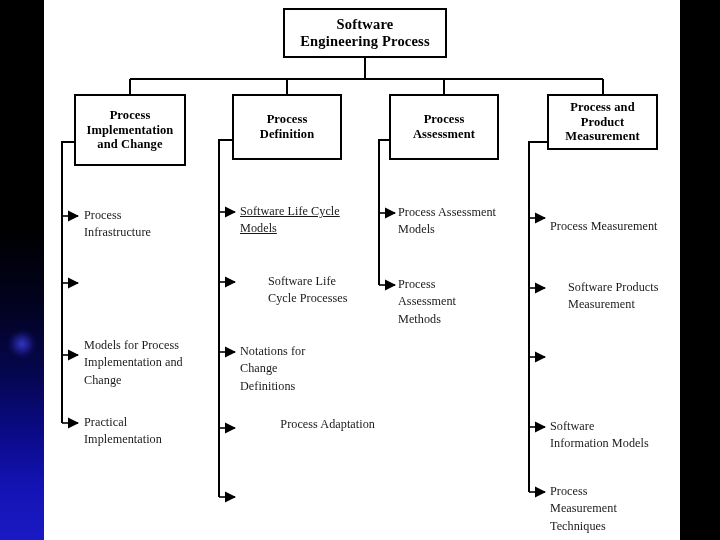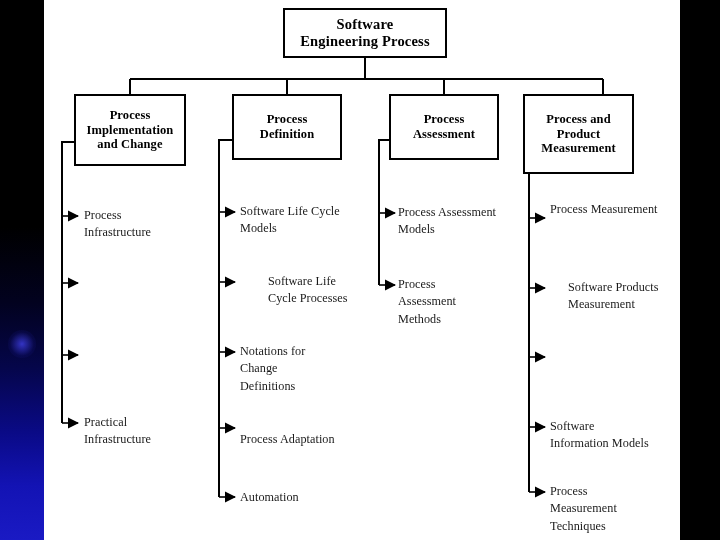--- a/index.html
+++ b/index.html
@@ -77,21 +77,21 @@
     letter-spacing: 0.2px;
   }
   .l2-box {
     top: 94px;
     font-size: 12.5px;
     letter-spacing: 0.1px;
   }
   #box-pic  { left: 74px;  width: 112px; height: 72px; }
   #box-pdef { left: 232px; width: 110px; height: 66px; }
   #box-pa   { left: 389px; width: 110px; height: 66px; }
-  #box-ppm  { left: 523px; width: 111px; height: 80px; }
+  #box-ppm  { left: 547px; width: 111px; height: 56px; }
 
   
   .leaf {
     position: absolute;
     font-size: 12.2px;
     color: #1a1a1a;
     line-height: 1.42;
     white-space: pre-line;
     letter-spacing: 0.05px;
   }
@@ -177,40 +177,42 @@
   <div class="node-box l2-box" id="box-pdef">Process
 Definition</div>
   <div class="node-box l2-box" id="box-pa">Process
 Assessment</div>
   <div class="node-box l2-box" id="box-ppm">Process and
 Product
 Measurement</div>
 
   <div class="leaf" style="left:84px; top:207px; width:110px;">Process
 Infrastructure</div>
+  <div class="leaf" style="left:84px; top:337px; width:125px;">Models for Process
+Implementation and
+Change</div>
   <div class="leaf" style="left:84px; top:414px; width:115px;">Practical
-Infrastructure</div>
-
-  <div class="leaf" style="left:240px; top:203px; width:130px;">Software Life Cycle
+Implementation</div>
+
+  <div class="leaf" style="left:240px; top:203px; width:130px;text-decoration:underline;">Software Life Cycle
 Models</div>
   <div class="leaf" style="left:240px; top:273px; width:120px;margin-left:28px;">Software Life
 Cycle Processes</div>
   <div class="leaf" style="left:240px; top:343px; width:112px;">Notations for
 Change
 Definitions</div>
-  <div class="leaf" style="left:240px; top:431px; width:135px;">Process Adaptation</div>
-  <div class="leaf" style="left:240px; top:489px; width:120px;">Automation</div>
+  <div class="leaf" style="left:240px; top:416px; width:135px;text-align:right;">Process Adaptation</div>
 
   <div class="leaf" style="left:398px; top:204px; width:136px;">Process Assessment
 Models</div>
   <div class="leaf" style="left:398px; top:276px; width:110px;">Process
 Assessment
 Methods</div>
 
-  <div class="leaf" style="left:550px; top:201px; width:140px;font-family:Liberation Serif, serif;">Process Measurement</div>
+  <div class="leaf" style="left:550px; top:218px; width:140px;font-family:Liberation Serif, serif;">Process Measurement</div>
   <div class="leaf" style="left:550px; top:279px; width:132px;margin-left:18px;">Software Products
 Measurement</div>
   <div class="leaf" style="left:550px; top:418px; width:132px;">Software
 Information Models</div>
   <div class="leaf" style="left:550px; top:483px; width:120px;">Process
 Measurement
 Techniques</div>
 
 </div>
 

